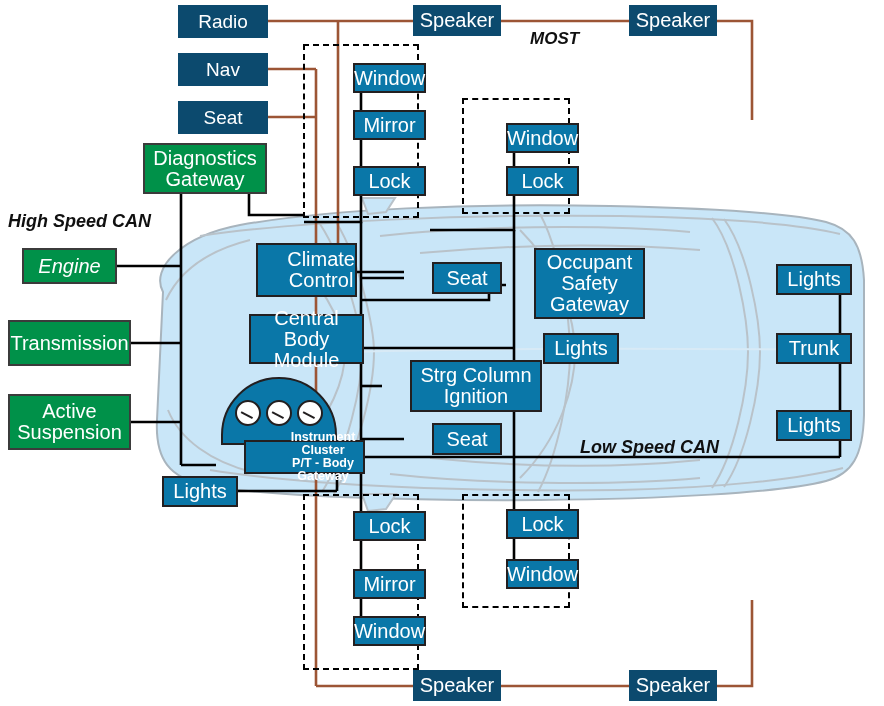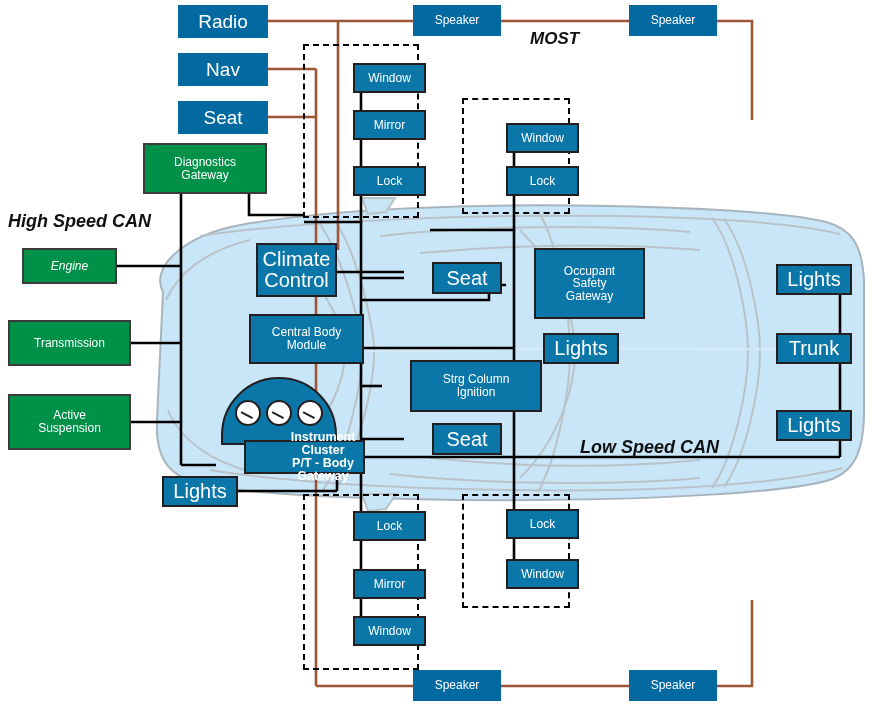--- a/index.html
+++ b/index.html
@@ -25,26 +25,26 @@
     border:2.5px solid #231f20;
     font-size:20px;
     margin-left:28px;
   }
   .n-green{
     background:#009149;
     border:2.5px solid #3b3b3b;
     font-size:17px;
   }
   .n-black{
-    background:#0369a1;
+    background:#0c4a6e;
     border:none;
     font-size:19px;
   }
   .small{font-size:12.5px;font-weight:bold;}
-  .med{font-size:12px;}
+  .med{font-size:20px;}
   .lbl{
     position:absolute;
     font-style:italic;
     font-weight:bold;
     color:#101010;
     font-size:18px;
     white-space:nowrap;
     z-index:6;
   }
   
@@ -234,21 +234,21 @@
       <div class="node n-green med" style="left: 22px; top: 248px; width: 95px; height: 36px;">
         <span style="white-space: pre-line; font-style: italic;">Engine</span>
       </div>
       <div class="node n-green med" style="left: 8px; top: 320px; width: 123px; height: 46px;">
         <span style="white-space: pre-line;">Transmission</span>
       </div>
       <div class="node n-green med" style="left: 8px; top: 394px; width: 123px; height: 56px;">
         <span style="white-space: pre-line;">Active
 Suspension</span>
       </div>
-      <div class="node n-blue " style="left: 228px; top: 243px; width: 81px; height: 54px;">
+      <div class="node n-blue " style="left: 228px; top: 243px; width: 101px; height: 54px; justify-content: flex-end;">
         <span style="white-space: pre-line;">Climate
 Control</span>
       </div>
       <div class="node n-blue med" style="left: 221px; top: 314px; width: 115px; height: 50px;">
         <span style="white-space: pre-line;">Central Body
 Module</span>
       </div>
       <div class="node n-blue small" style="left: 216px; top: 440px; width: 121px; height: 34px;">
         <span style="white-space: pre-line; padding-left: 37px;">Instrument Cluster
 P/T - Body Gateway</span>

